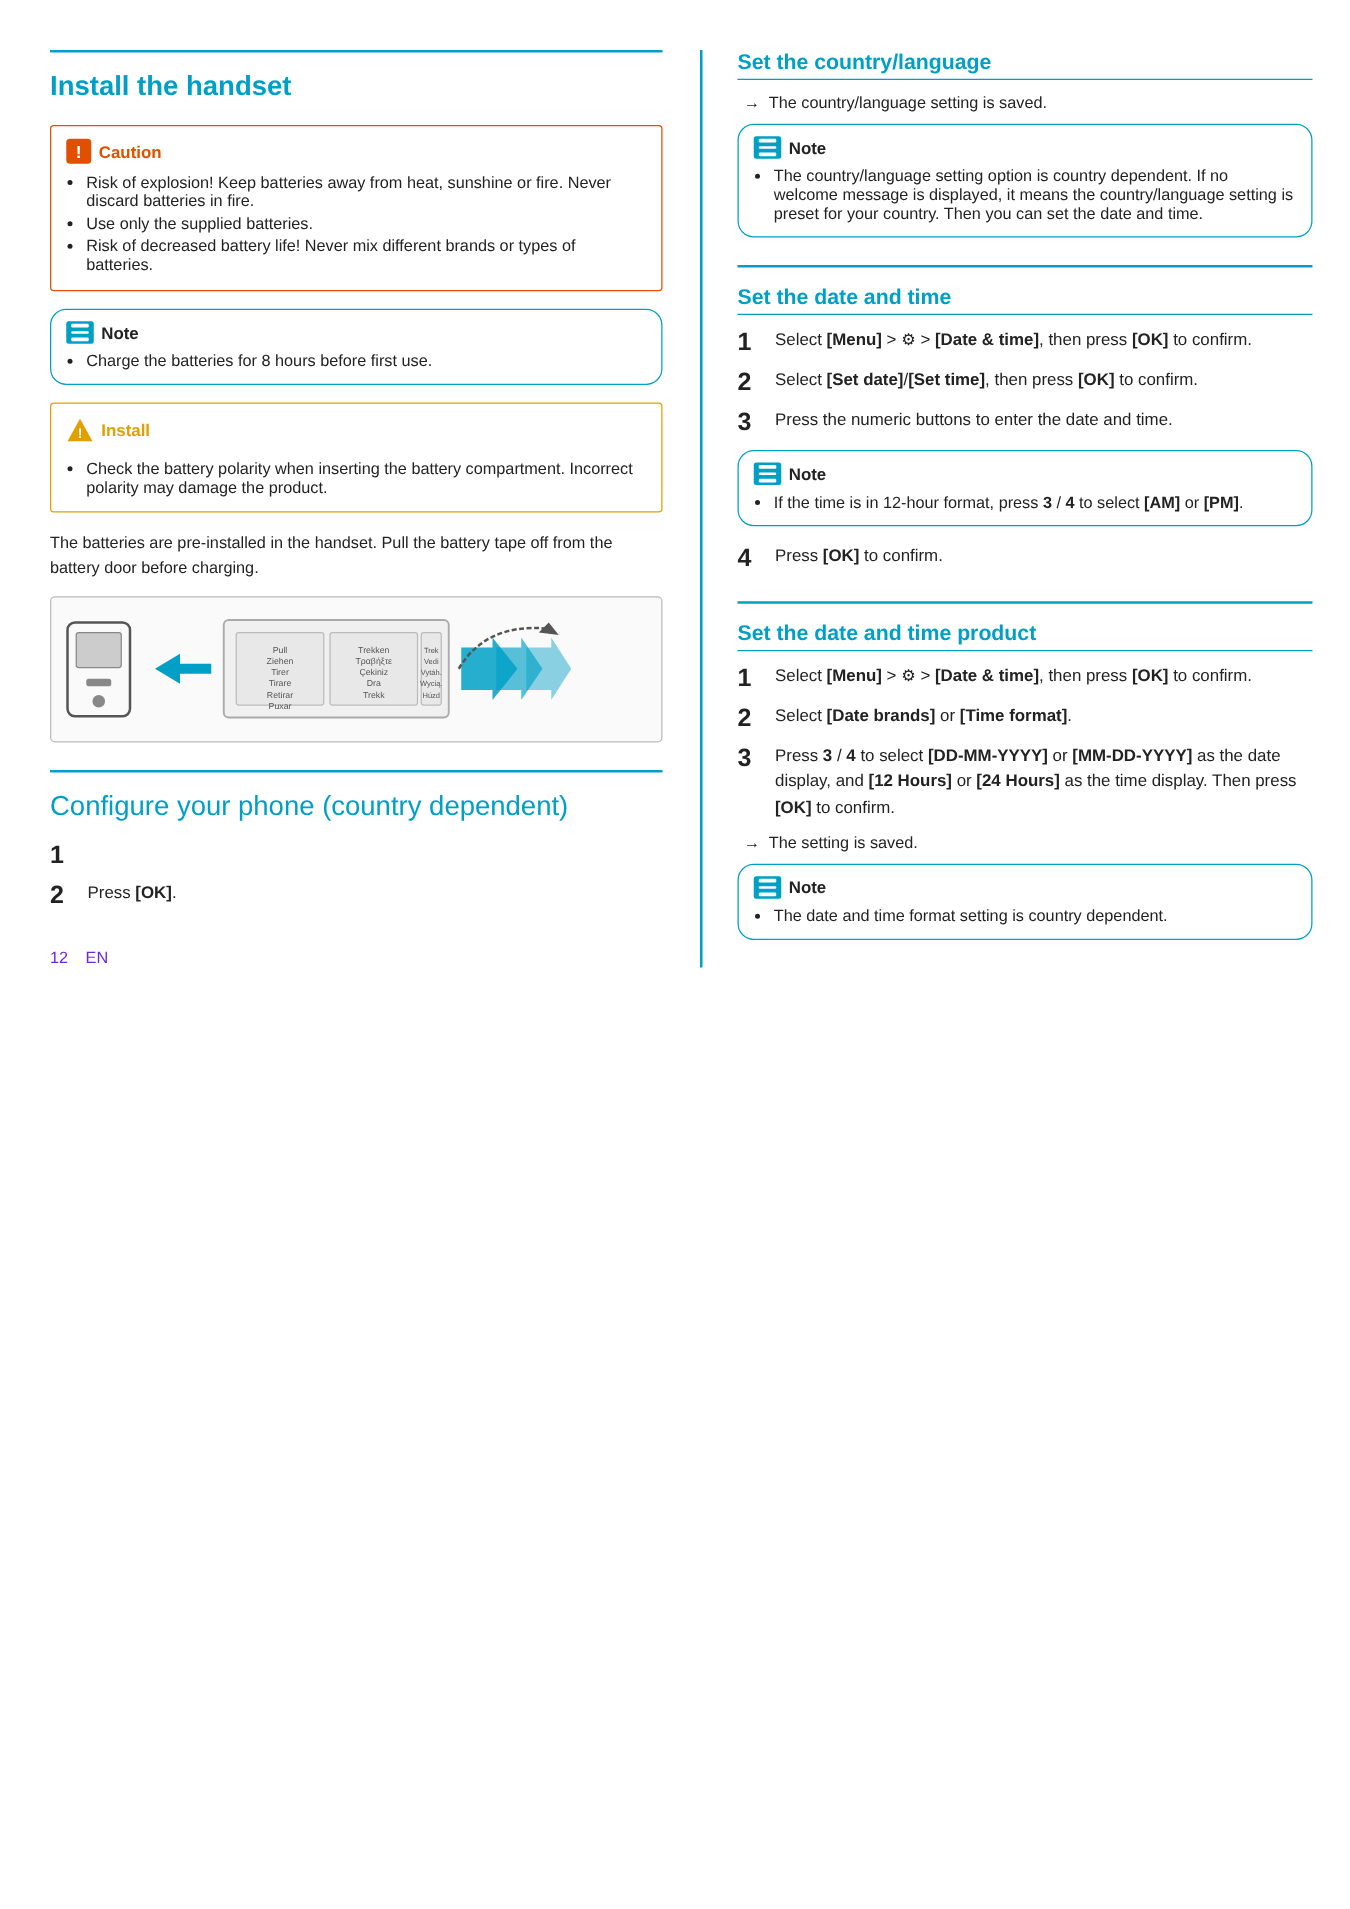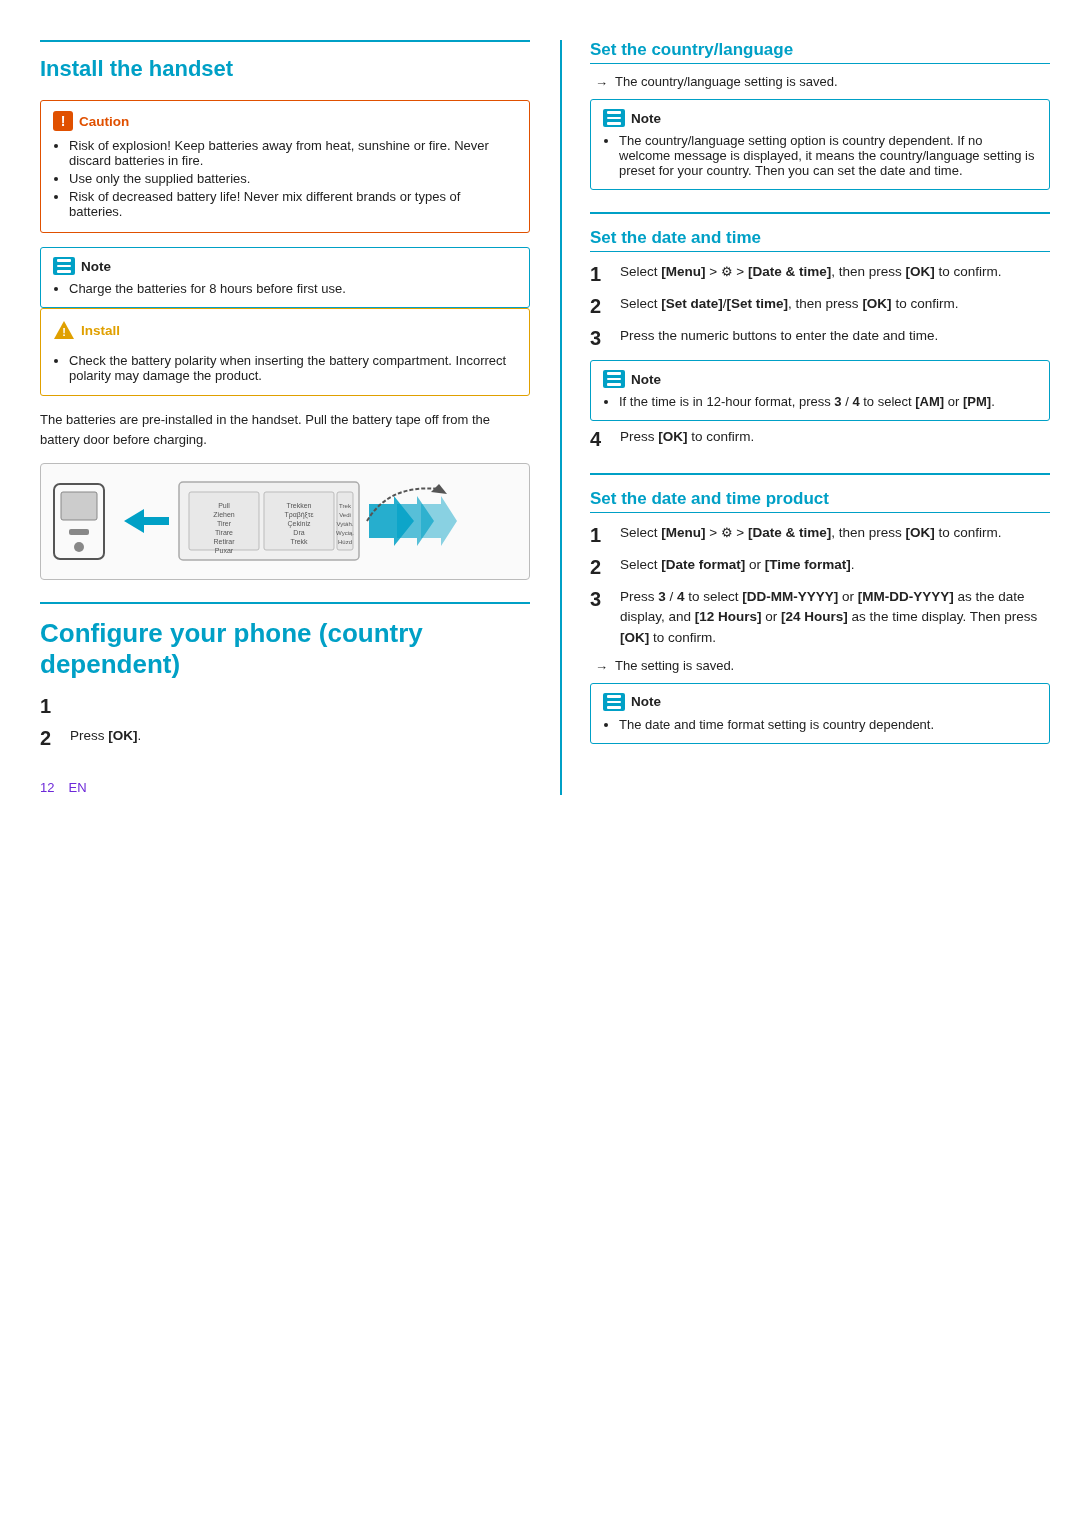--- a/index.html
+++ b/index.html
@@ -84,22 +84,23 @@
       padding-left: 16px;
     }
     .caution-box ul li {
       margin-bottom: 3px;
       font-size: 13px;
     }
 
     
     .note-box {
       border: 1.5px solid #00a0c6;
-      border-radius: 3px;
+      border-radius: 13px;
       padding: 9px 12px;
+      margin-bottom: 14px;
       background: #fff;
     }
     .note-header {
       display: flex;
       align-items: center;
       gap: 6px;
       font-weight: bold;
       color: #222;
       margin-bottom: 6px;
       font-size: 13.5px;
@@ -183,22 +184,22 @@
     }
     .phone-svg-area {
       display: flex;
       align-items: center;
       gap: 8px;
       width: 100%;
     }
 
     
     .configure-title {
-      font-size: 26px;
-      font-weight: bold;
+      font-size: 22px;
+      font-weight: normal;
       color: #00a0c6;
       margin-bottom: 14px;
       line-height: 1.2;
     }
 
     
     .steps-list {
       list-style: none;
       padding: 0;
       margin-bottom: 10px;
@@ -450,21 +451,21 @@
       <hr class="section-divider">
       <div class="section-title-small">Set the date and time product</div>
 
       <ol class="steps-list">
         <li>
           <span class="step-num">1</span>
           <span class="step-text">Select <span class="ib">[Menu]</span> &gt; <span class="gear-sym">⚙</span> &gt; <span class="ib">[Date &amp; time]</span>, then press <span class="ib">[OK]</span> to confirm.</span>
         </li>
         <li>
           <span class="step-num">2</span>
-          <span class="step-text">Select <span class="ib">[Date format]</span> or <span class="ib">[Time format]</span>.</span>
+          <span class="step-text">Select <span class="ib">[Date brands]</span> or <span class="ib">[Time format]</span>.</span>
         </li>
         <li>
           <span class="step-num">3</span>
           <span class="step-text">Press <span class="ib">3</span> / <span class="ib">4</span> to select <span class="ib">[DD-MM-YYYY]</span> or <span class="ib">[MM-DD-YYYY]</span> as the date display, and <span class="ib">[12 Hours]</span> or <span class="ib">[24 Hours]</span> as the time display. Then press <span class="ib">[OK]</span> to confirm.</span>
         </li>
       </ol>
 
       <div class="arrow-bullet">
         <span class="arrow-symbol">→</span>
         <span>The setting is saved.</span>

